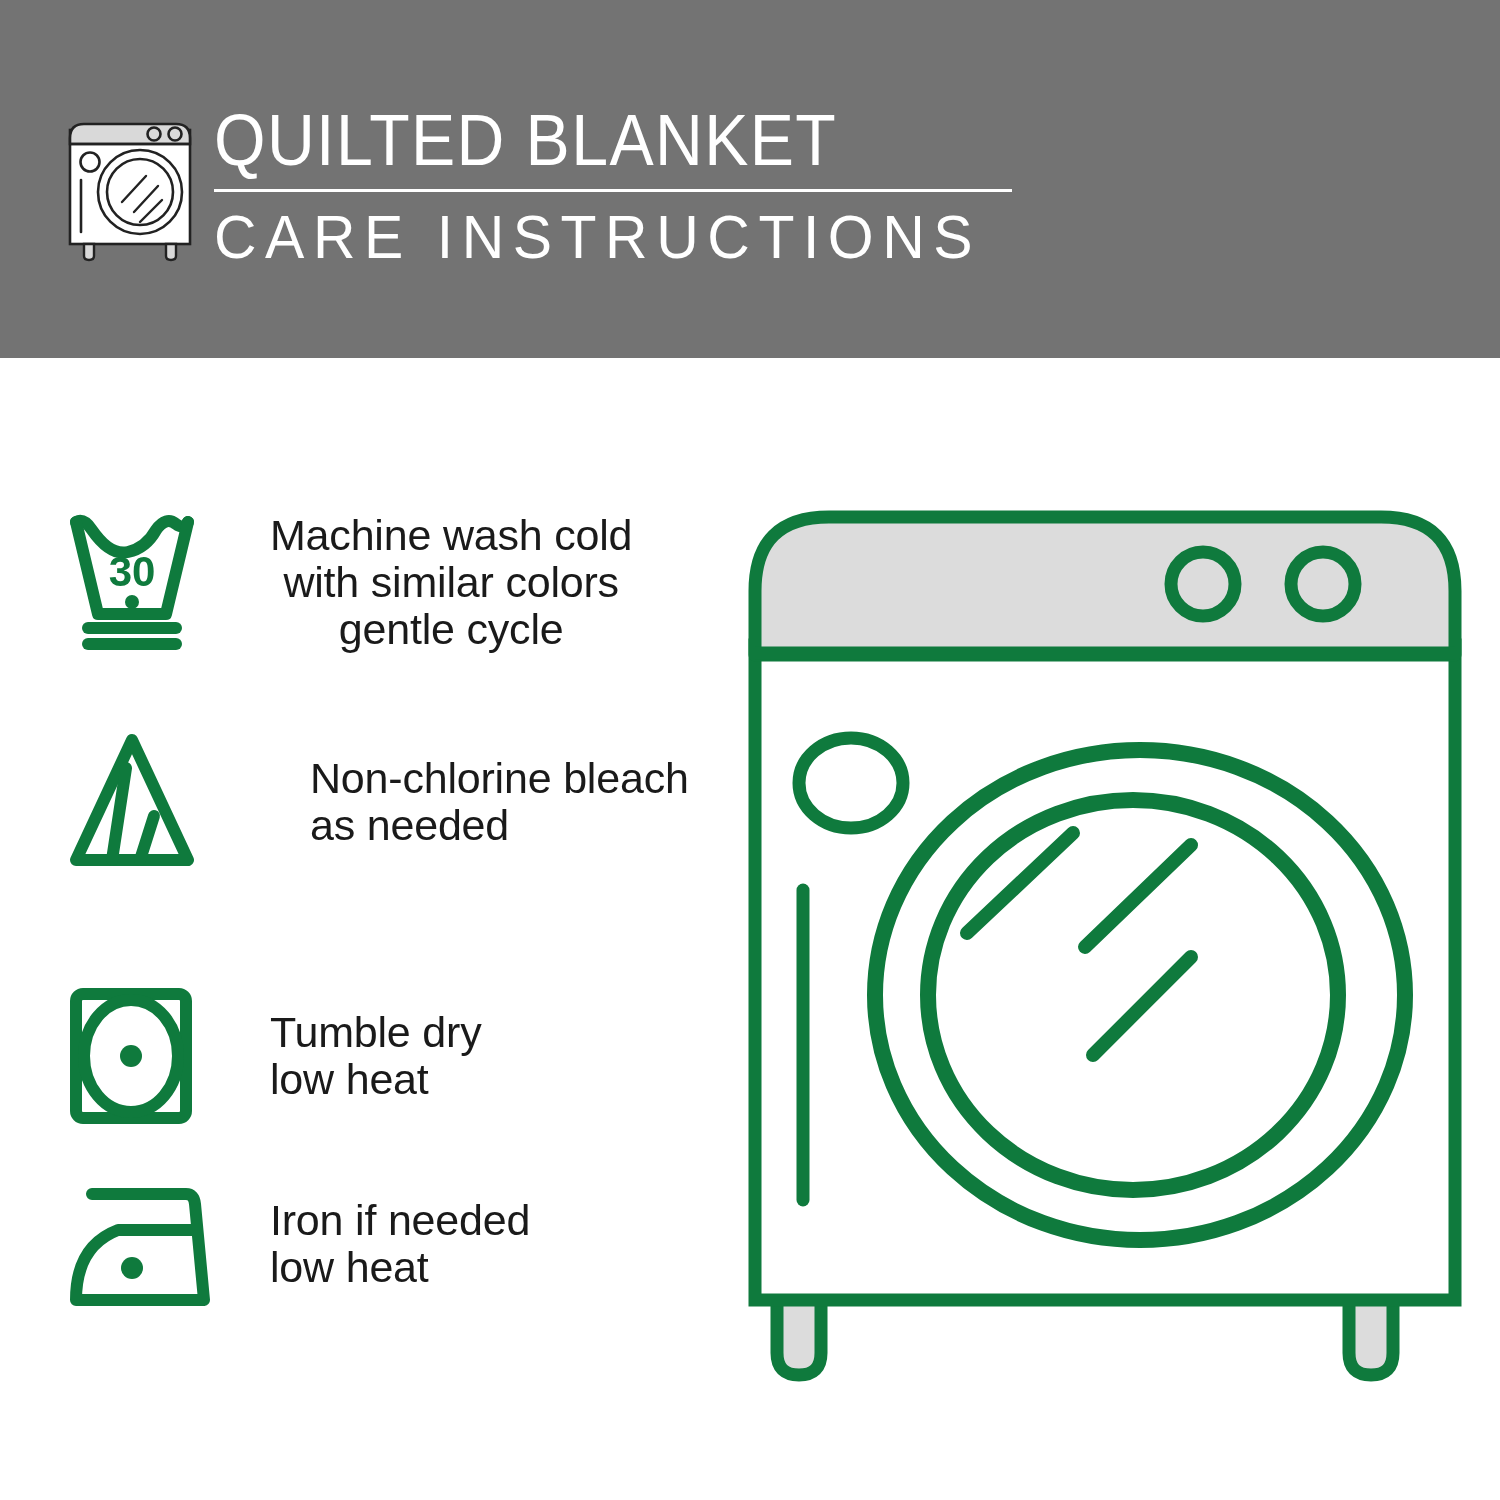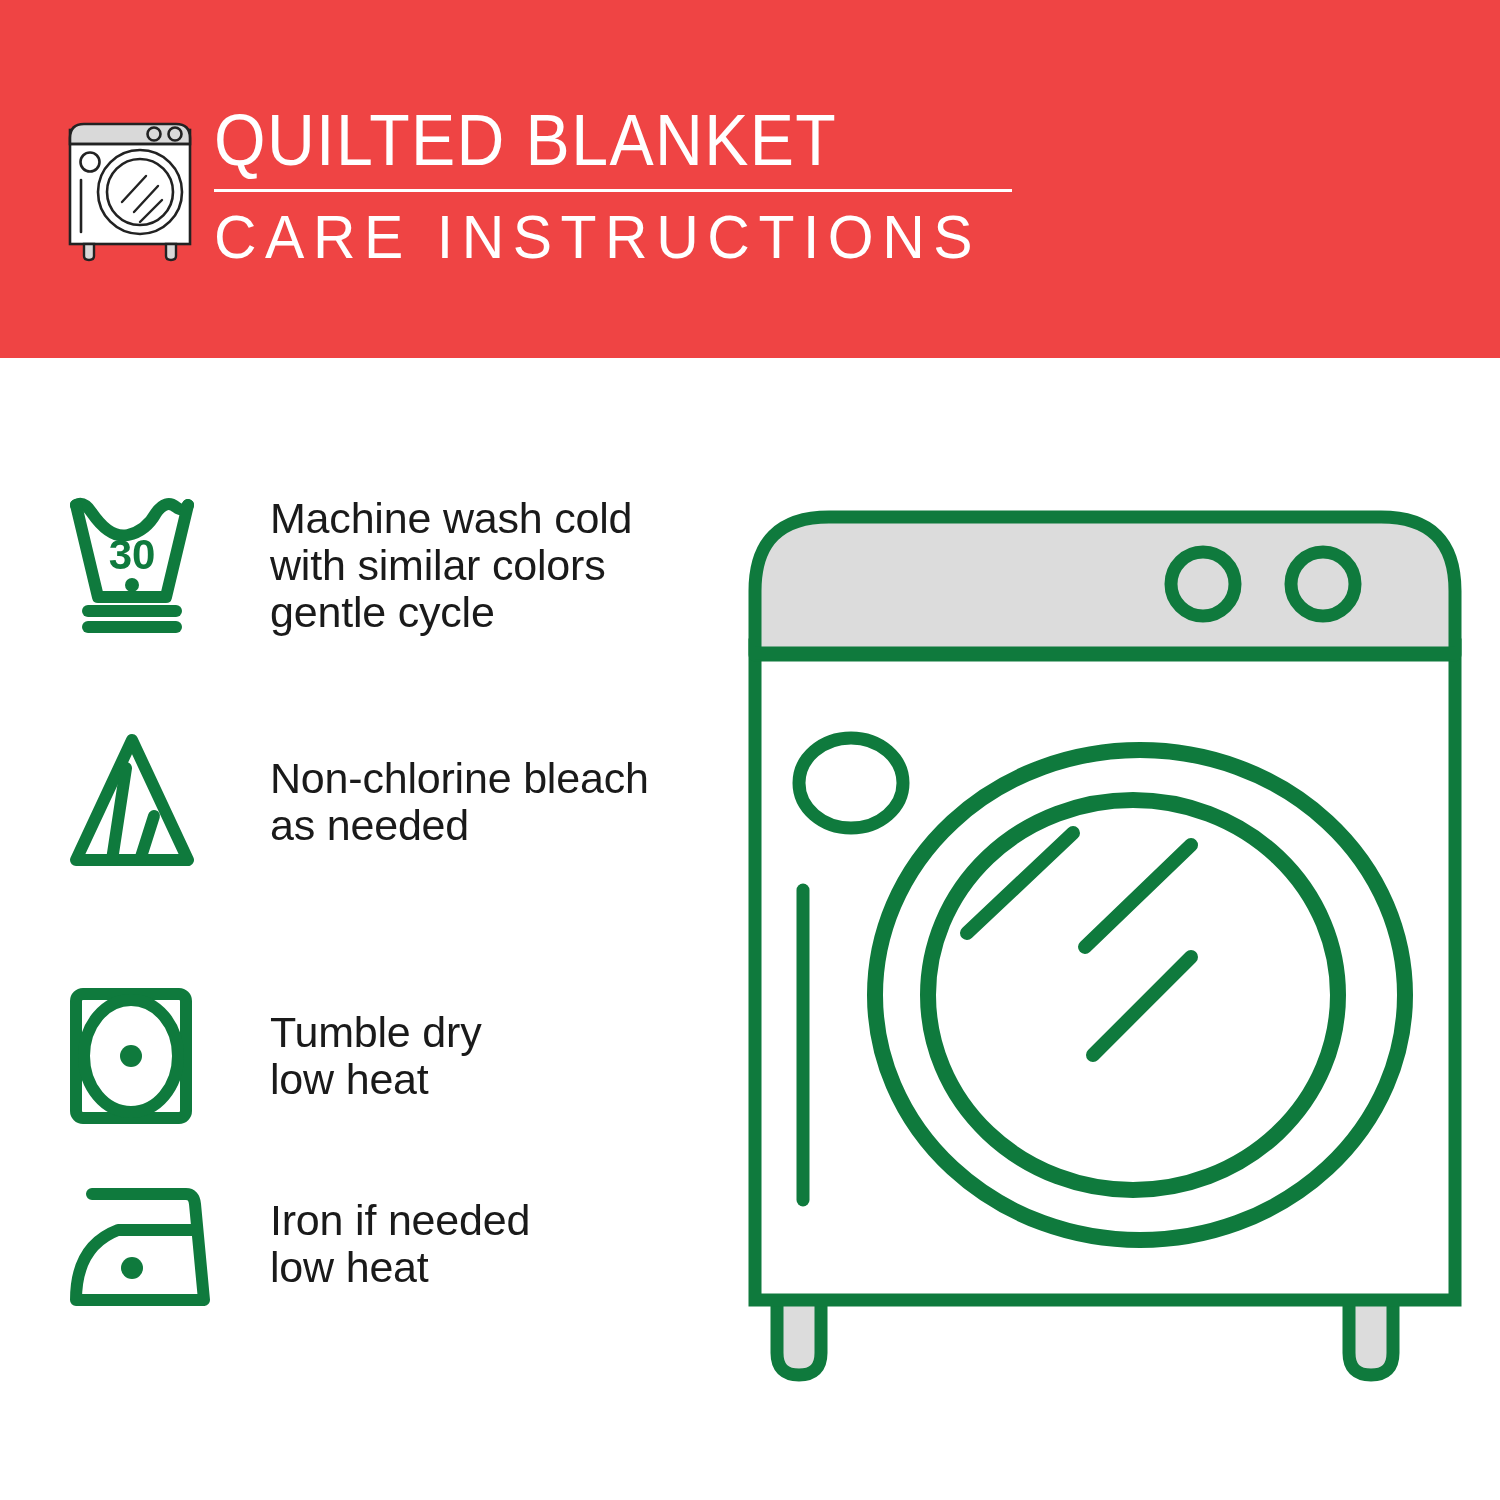--- a/index.html
+++ b/index.html
@@ -19,21 +19,21 @@
     background: #ffffff;
   }
 
   
   .header-band {
     position: absolute;
     left: 0;
     top: 0;
     width: 1500px;
     height: 358px;
-    background: #ef4444;
+    background: #737373;
   }
 
   .header-logo {
     position: absolute;
     left: 62px;
     top: 104px;
     width: 136px;
     height: 158px;
   }
 
@@ -86,22 +86,22 @@
   }
 
   .instr-row {
     position: absolute;
     left: 62px;
     display: flex;
     align-items: center;
     width: 660px;
   }
 
-  .instr-row.r0 { top: 133px; }
-  .instr-row.r1 { top: 370px; }
+  .instr-row.r0 { top: 150px; text-align: center; }
+  .instr-row.r1 { top: 370px; gap: 40px; }
   .instr-row.r2 { top: 624px; }
   .instr-row.r3 { top: 812px; }
 
   .instr-icon {
     width: 172px;
     flex: 0 0 172px;
     height: 148px;
     display: flex;
     align-items: center;
     justify-content: flex-start;

